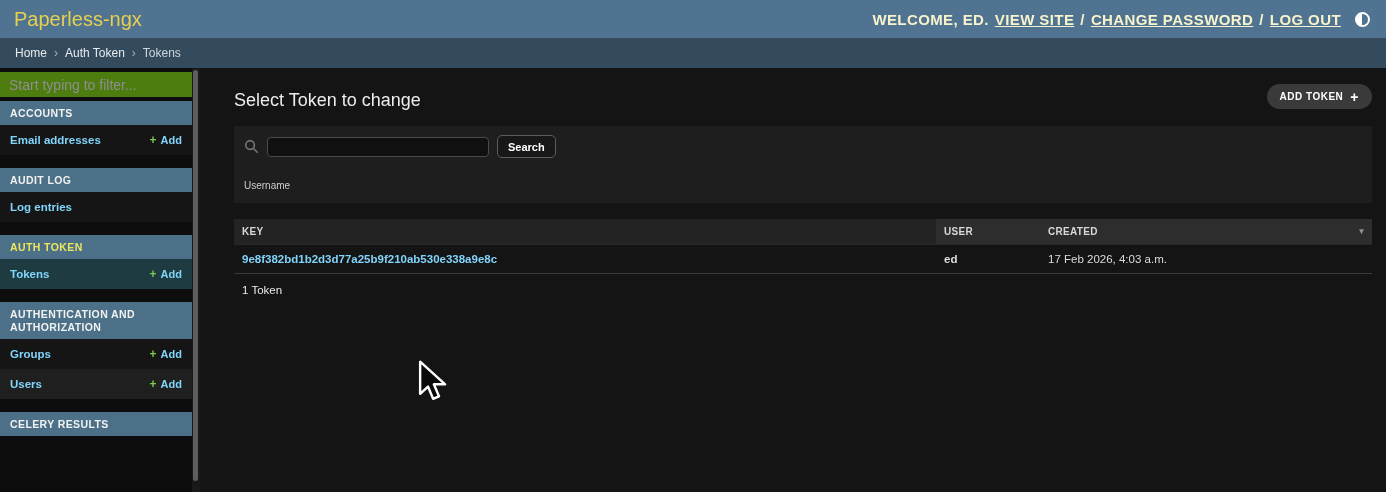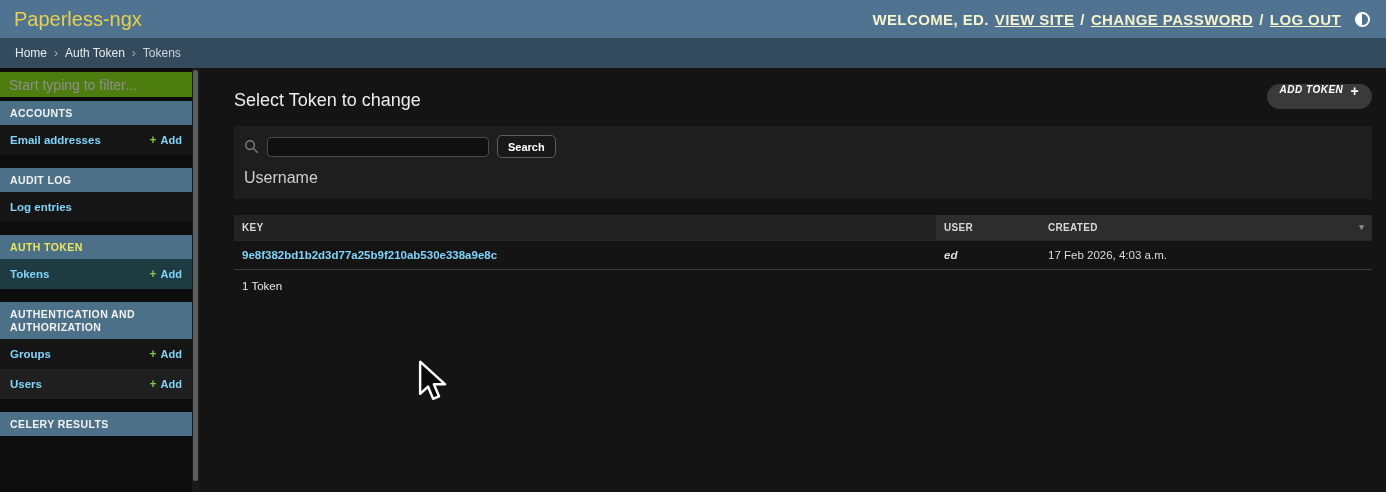--- a/index.html
+++ b/index.html
@@ -70,53 +70,52 @@
   .scroll-thumb { position: absolute; top: 2px; left: 1px; width: 5px; height: 97%;
                   background: #5e5e5e; border-radius: 3px; cursor: grab; }
 
   
   .main { flex: 1; padding: 0 14px 0 34px; position: relative; }
   .page-title { margin-top: 22px; font-size: 18px; font-weight: 400; color: #ececec; }
   .add-btn {
     position: absolute; top: 16px; right: 14px; height: 25px;
     background: #3a3a3a; border: none; border-radius: 13px;
     color: #fff; font-size: 10px; font-weight: bold; letter-spacing: .5px;
-    padding: 0 13px; display: flex; align-items: flex-start; gap: 7px; cursor: pointer;
-    font-family: "Liberation Sans", sans-serif;
-    font-style: italic;
+    padding: 0 13px; display: flex; align-items: center; gap: 7px; cursor: pointer;
+    font-family: "Liberation Sans", sans-serif;
   }
   .add-btn .btn-plus { font-size: 14px; font-weight: bold; line-height: 1; }
 
   .search-module { margin-top: 15px; background: #1e1e1e; padding: 9px 10px 12px; }
   .search-row { display: flex; align-items: center; gap: 8px; }
   .search-input {
     width: 222px; height: 20px; background: #101010; border: 1px solid #4a4a4a;
     border-radius: 4px; color: #eee; padding: 0 7px; font-size: 12px; outline: none;
     font-family: "Liberation Sans", sans-serif;
   }
   .search-btn {
     height: 23px; background: #181818; border: 1px solid #5c5c5c; border-radius: 5px;
     color: #fff; font-size: 11px; font-weight: bold; padding: 0 10px; cursor: pointer;
     font-family: "Liberation Sans", sans-serif;
   }
-  .field-label { margin-top: 11px; font-size: 16px; color: #cfcfcf; }
+  .field-label { margin-top: 22px; font-size: 10px; color: #cfcfcf; }
 
   .results { margin-top: 16px; }
   .results table { width: 100%; border-collapse: collapse; table-layout: fixed; }
   .results th {
     background: #232323; font-size: 10px; font-weight: bold; color: #d8d8d8;
     text-align: left; padding: 7px 8px; letter-spacing: .3px;
   }
   .results th.sorted { background: #2d2d2d; cursor: pointer; }
   .sort-arrow { float: right; color: #8d8d8d; font-size: 9px; cursor: pointer; }
   .results td {
     padding: 8px 8px; font-size: 11.5px; color: #dddddd; border-top: 1px solid #262626;
   }
   .key-link { color: #81d4fa; font-weight: bold; text-decoration: none; cursor: pointer; }
-  .user-cell { font-weight: bold; color: #ececec; font-style: italic; }
+  .user-cell { font-weight: bold; color: #ececec; }
   .count-row { border-top: 1px solid #3a3a3a; padding: 10px 8px; font-size: 11.5px; color: #e8e8e8; }
 
   
   .cursor { position: absolute; left: 418px; top: 360px; pointer-events: none; }
 </style>
 </head>
 <body>
 
 <div id="app">
 

